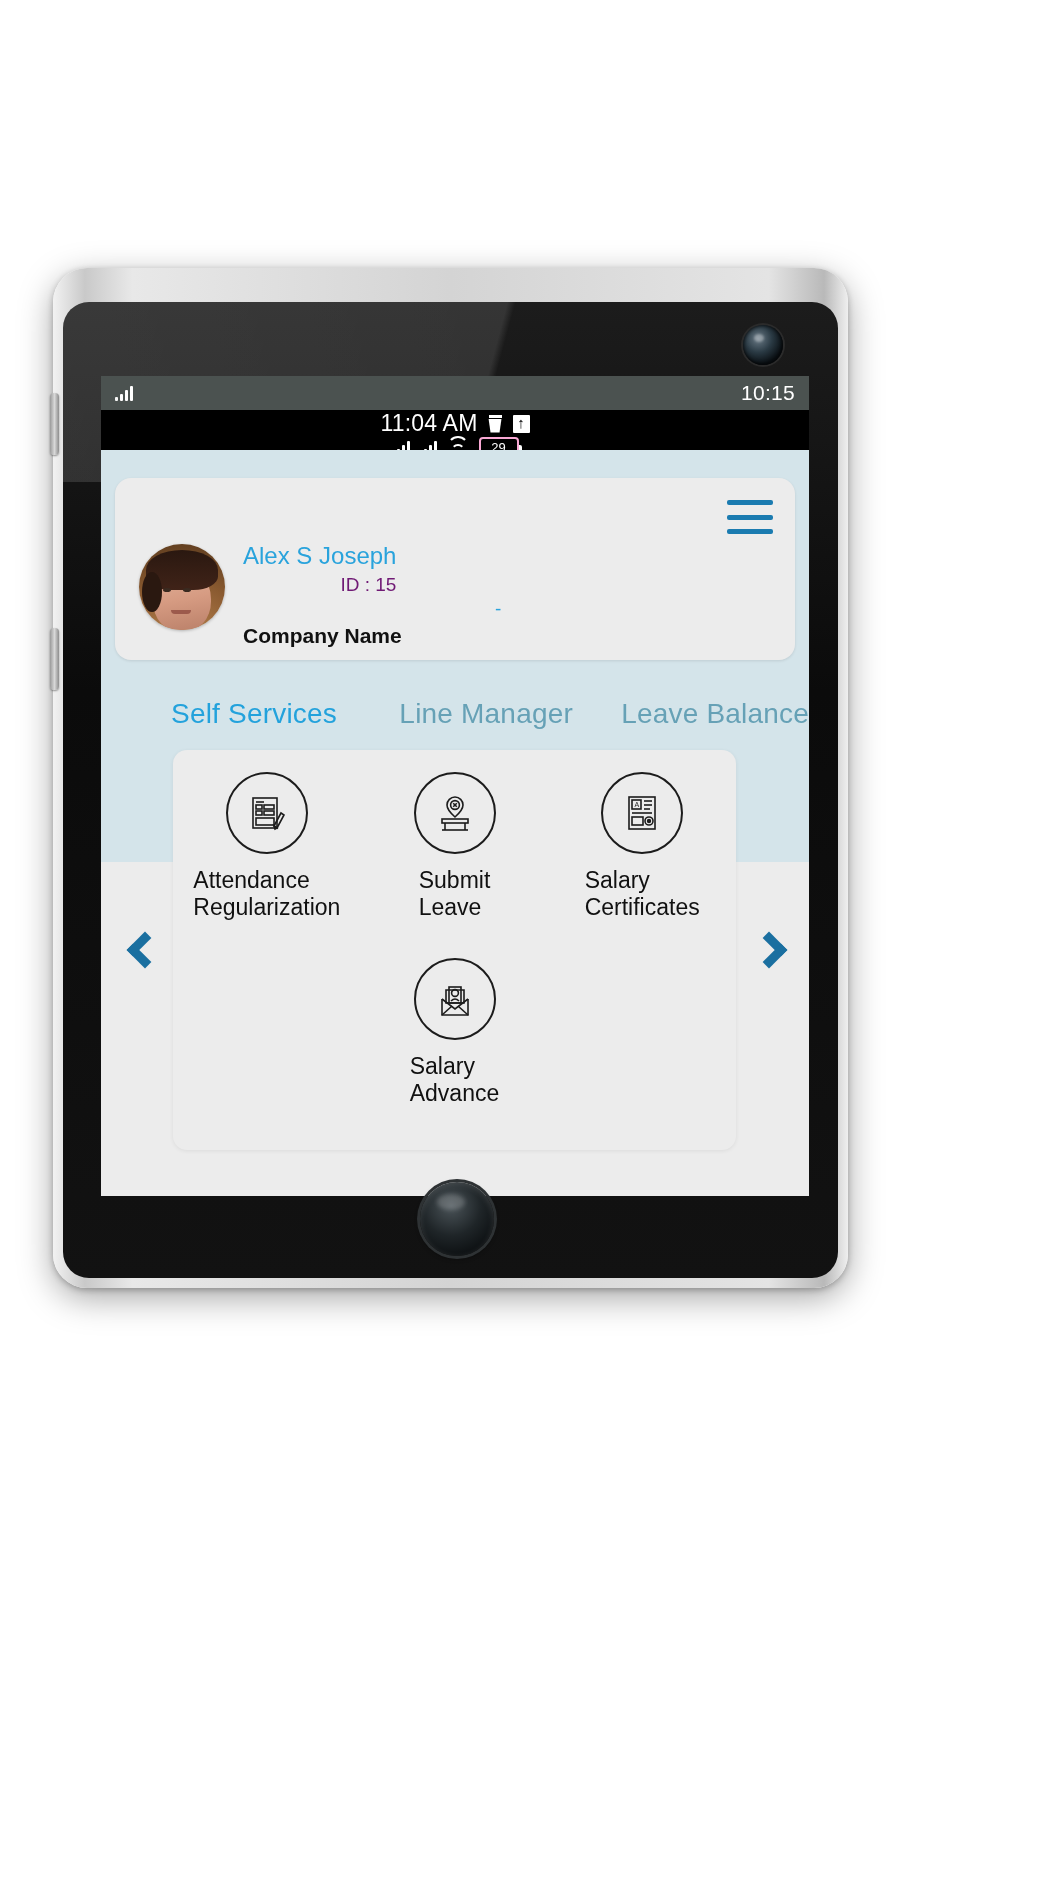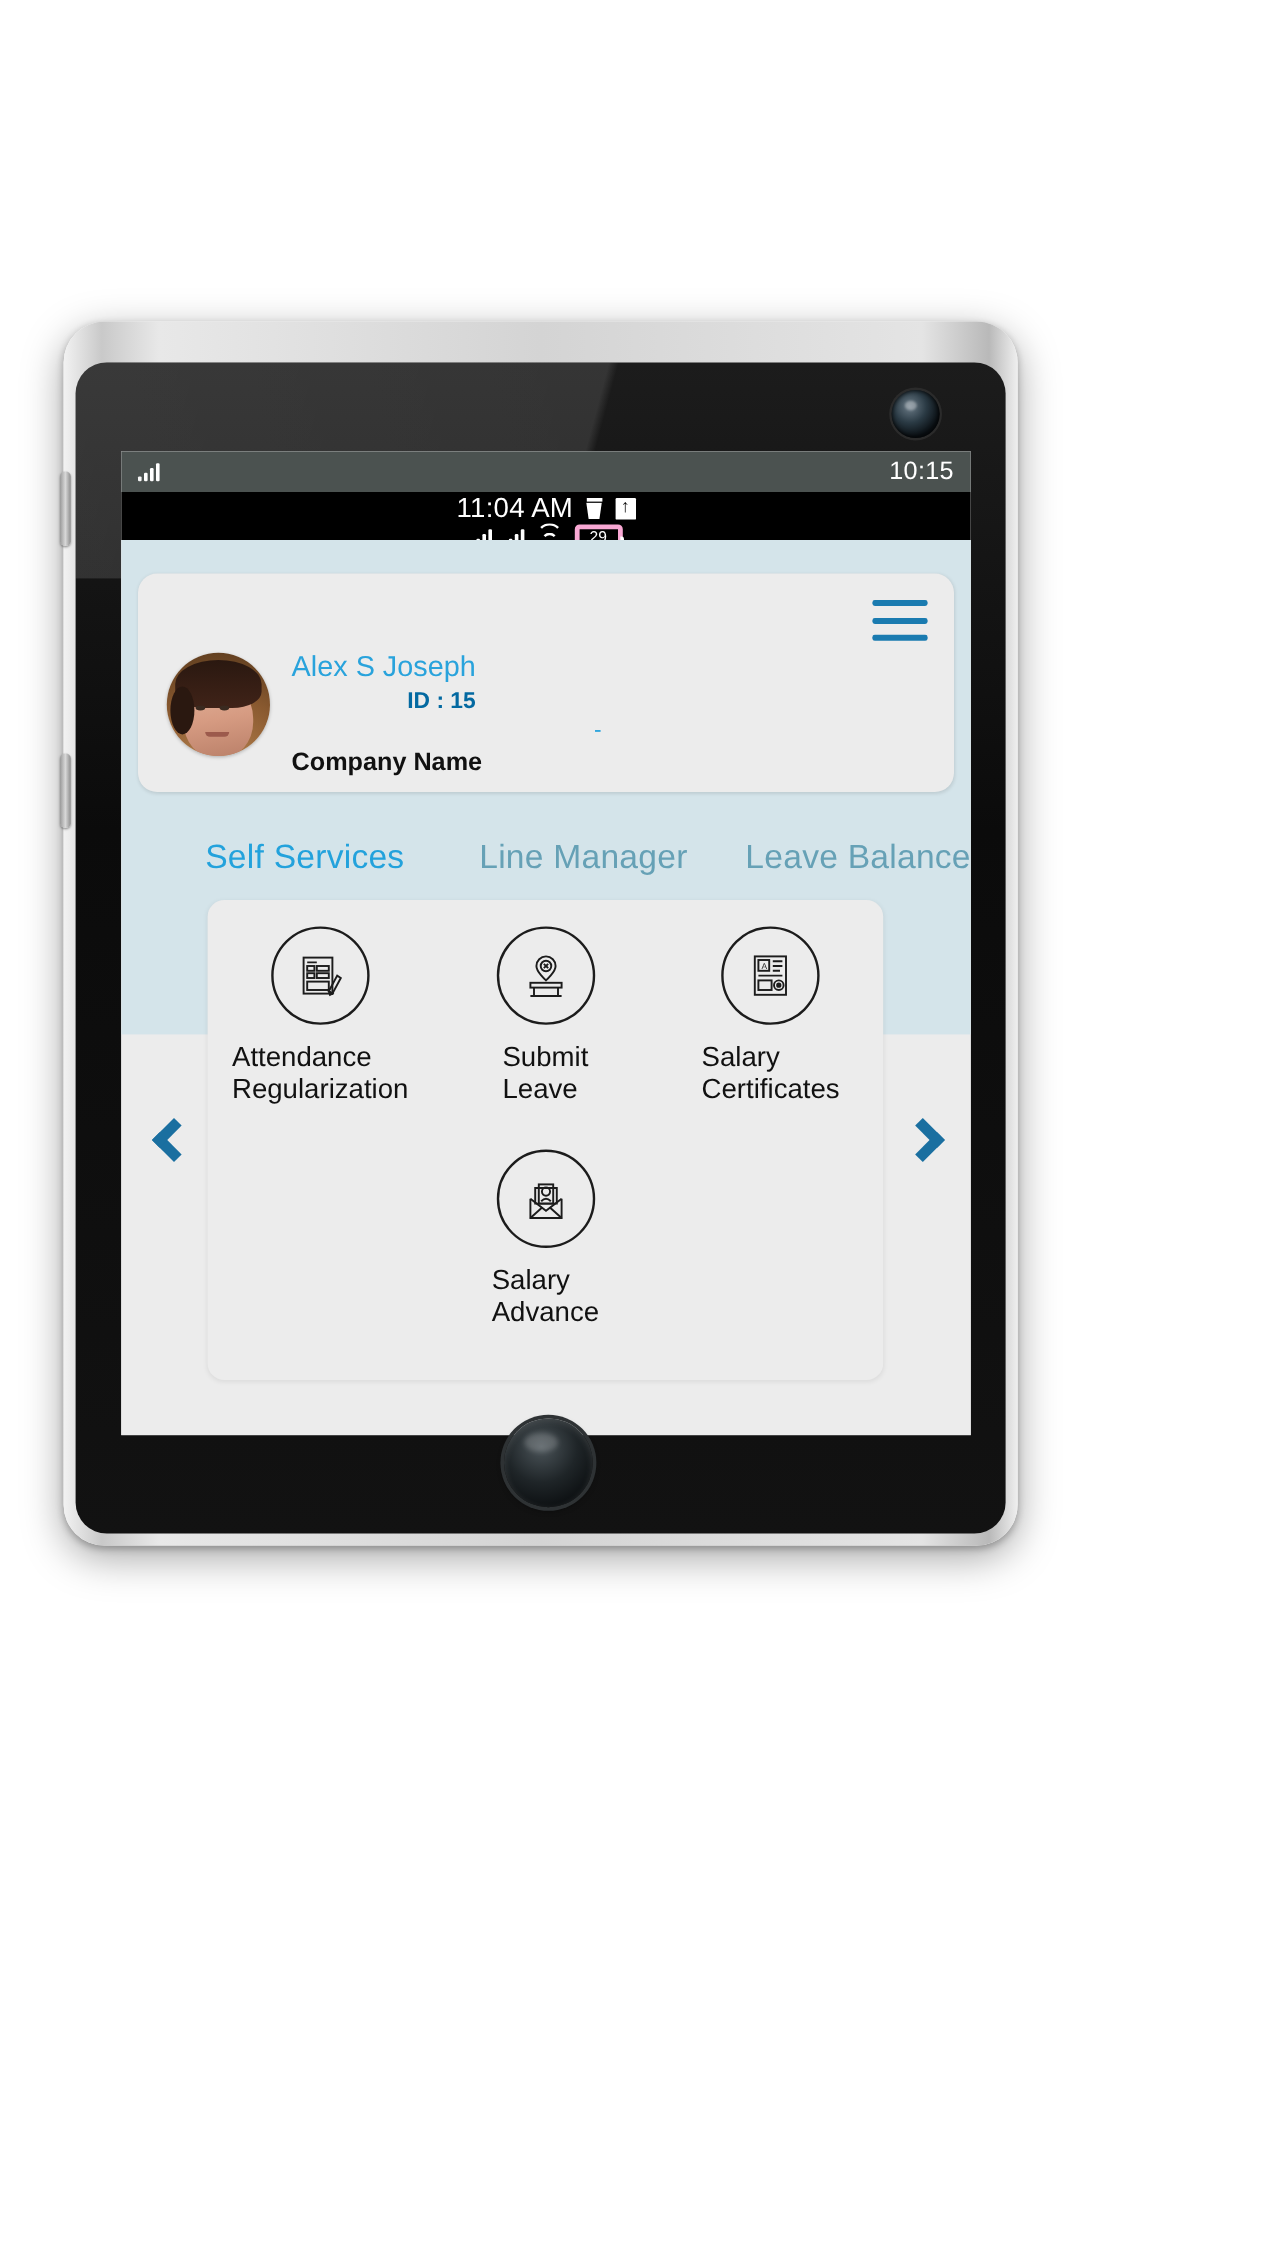--- a/index.html
+++ b/index.html
@@ -121,21 +121,21 @@
     border:2px solid #fff; border-bottom-color:transparent;
     border-left-color:transparent; border-right-color:transparent;
     border-radius:50%;
   }
   .wifi-icon span:nth-child(1){ width:22px; height:22px; bottom:-1px; }
   .wifi-icon span:nth-child(2){ width:14px; height:14px; bottom:-1px; }
   .wifi-icon span:nth-child(3){
     width:5px; height:5px; border-radius:50%; background:#fff; border:none; bottom:1px;
   }
   .battery-icon {
-    width:40px; height:21px; border:4px solid #f9a8d4; border-radius:4px;
+    width:40px; height:21px; border:2px solid #f9a8d4; border-radius:4px;
     position:relative; display:flex; align-items:center; justify-content:center;
   }
   .battery-icon::after{
     content:""; position:absolute; right:-5px; top:6px; width:3px; height:8px;
     background:#fff; border-radius:0 2px 2px 0;
   }
   .battery-icon .lvl { font-size:13px; color:#fff; line-height:1; }
 
   
   #app-body {
@@ -180,21 +180,21 @@
   #avatar .hair::after{
     content:""; position:absolute; left:-4px; top:22px; width:20px; height:40px;
     border-radius:50%; background:#2a1810;
   }
   #avatar .eye{ position:absolute; width:8px; height:4px; border-radius:50%; background:#3a2a20; top:44px; }
   #avatar .eye.l{ left:24px; } #avatar .eye.r{ left:44px; }
   #avatar .mouth{ position:absolute; left:32px; top:66px; width:20px; height:4px; border-radius:0 0 8px 8px; background:#9c5a4c; }
 
   #profile-text { position:absolute; left:128px; top:64px; }
   #user-name { font-size:24px; color:#29a3dc; line-height:1.15; }
-  #user-id { font-size:19px; color:#0369a1; margin-top:4px;font-weight:bold; }
+  #user-id { font-size:19px; color:#701a75; margin-top:4px; }
   #company-name {
     position:absolute; left:128px; top:146px;
     font-size:21px; font-weight:bold; color:#111;
   }
   #card-dash {
     position:absolute; left:380px; top:120px;
     font-size:19px; color:#29a3dc;
   }
 
   

